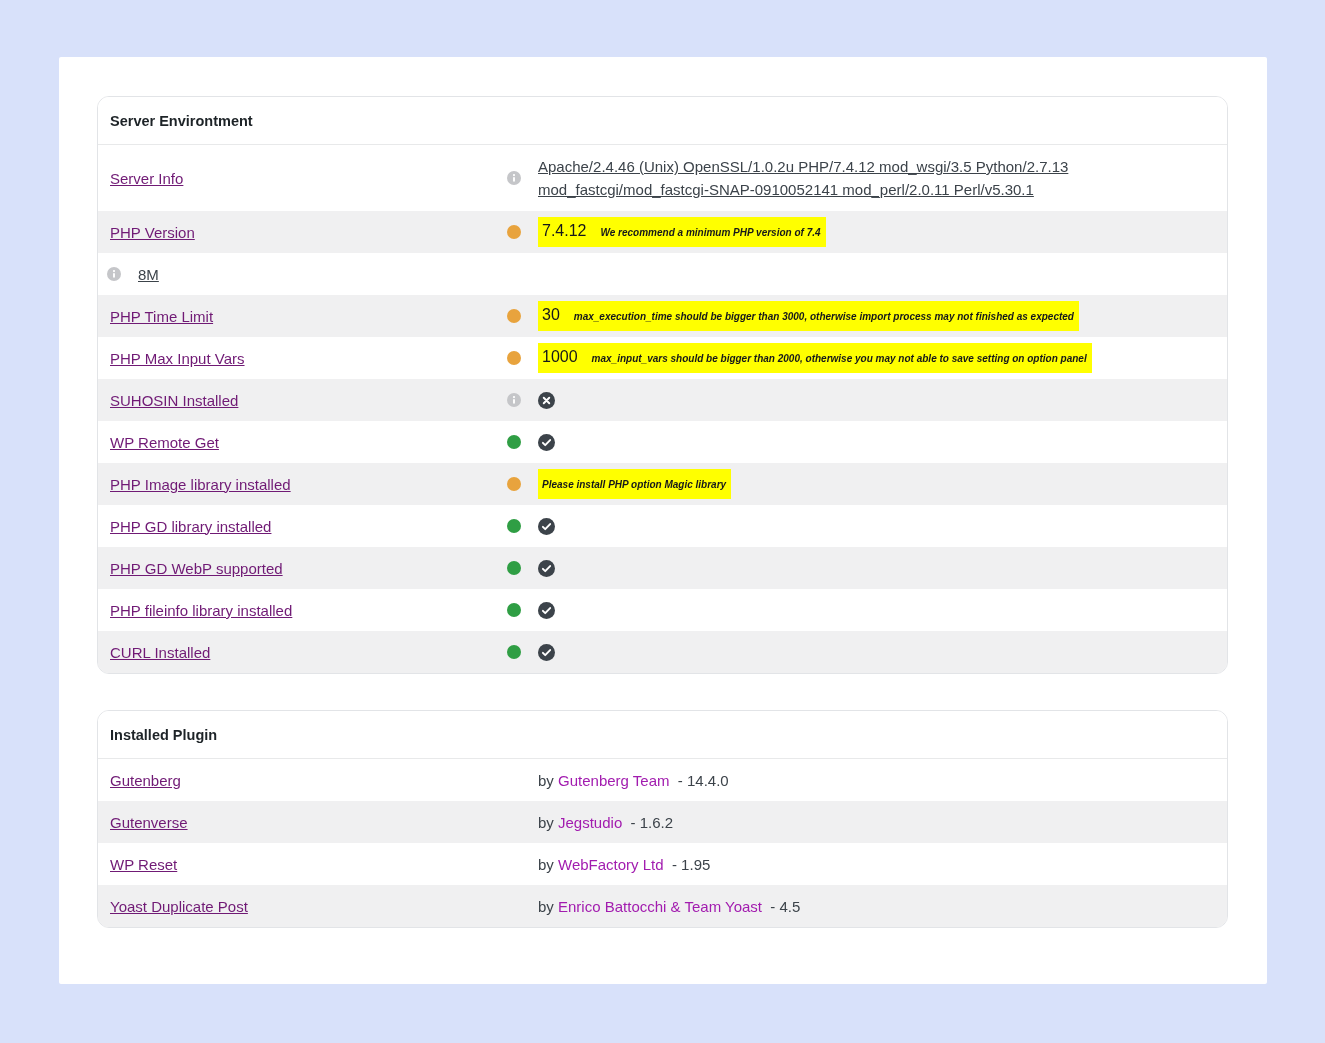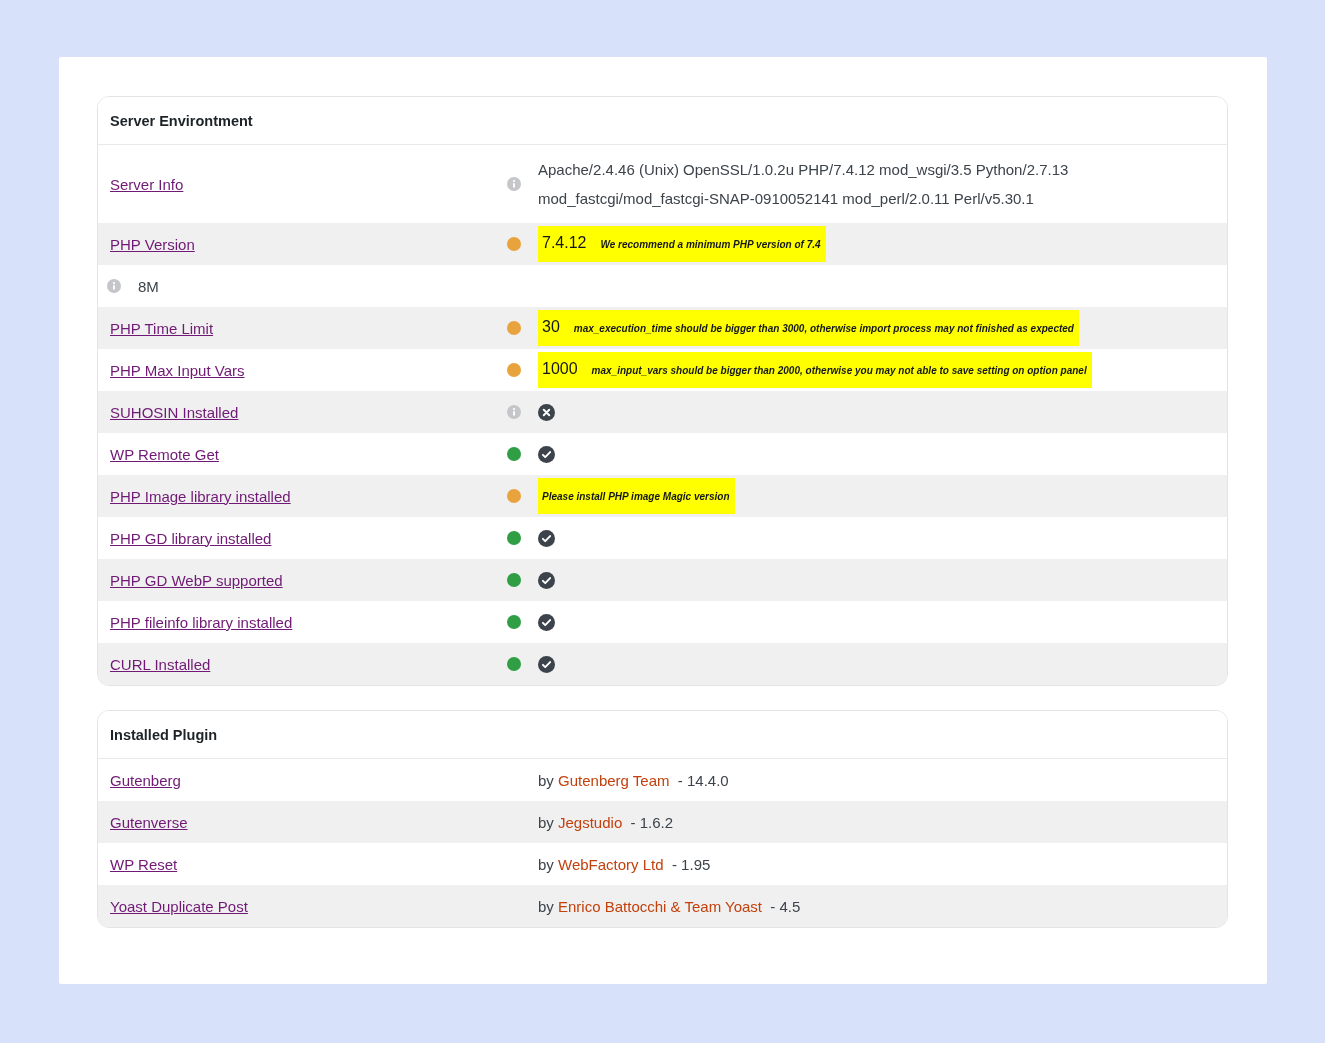--- a/index.html
+++ b/index.html
@@ -47,41 +47,42 @@
     text-decoration:underline;
   }
   .cell-status {
     width:32px; flex:0 0 32px;
     display:flex; align-items:center; justify-content:center;
   }
   .cell-value {
     flex:1 1 auto;
     padding:0 12px 0 8px;
     color:#3c434a;
-    line-height:29px;
+    line-height:23px;
+    text-decoration:underline;
   }
   .plugin-value {
     flex:1 1 auto;
     padding:0 12px 0 40px;
     color:#3c434a;
   }
   .dot {
     width:14px; height:14px; border-radius:50%;
     display:inline-block;
   }
   .icon-svg { display:block; }
   .hl {
     background:#ffff00;
     padding:2px 5px 3px 4px;
     display:inline-block;
     color:#15181b;
   }
   .hl .hl-value { font-style:normal; font-size:16px; margin-right:14px; }
   .hl .hl-warning { font-style:italic; font-weight:700; font-size:10px; }
-  .author-link { color:#c2410c; text-decoration:none; cursor:pointer; }
+  .author-link { color:#a21caf; text-decoration:none; cursor:pointer; }
   .plain-text { color:#3c434a; }
 </style>
 </head>
 <body>
 
 <div class="card">
 
   <section class="panel panel-server">
     <header class="panel-header">Server Environtment</header>
     <div id="server-rows">
@@ -155,21 +156,21 @@
           <div class="cell-value"><span><svg class="icon-svg" width="17" height="17" viewBox="0 0 16 16">
                 <circle cx="8" cy="8" r="8" fill="#3c434a"></circle>
                 <path d="M4.6 8.3l2.2 2.2 4.6-4.8" stroke="#fff" stroke-width="1.8" fill="none" stroke-linecap="round" stroke-linejoin="round"></path>
               </svg></span></div>
         </div>
         <div class="row alt">
           <div class="cell-label">PHP Image library installed</div>
           <div class="cell-status">
             <span class="dot" style="background: rgb(232, 163, 61);"></span>
           </div>
-          <div class="cell-value"><span class="hl"><span class="hl-warning">Please install PHP image Magic version</span></span></div>
+          <div class="cell-value"><span class="hl"><span class="hl-warning">Please install PHP option Magic library</span></span></div>
         </div>
         <div class="row">
           <div class="cell-label">PHP GD library installed</div>
           <div class="cell-status">
             <span class="dot" style="background: rgb(47, 158, 68);"></span>
           </div>
           <div class="cell-value"><span><svg class="icon-svg" width="17" height="17" viewBox="0 0 16 16">
                 <circle cx="8" cy="8" r="8" fill="#3c434a"></circle>
                 <path d="M4.6 8.3l2.2 2.2 4.6-4.8" stroke="#fff" stroke-width="1.8" fill="none" stroke-linecap="round" stroke-linejoin="round"></path>
               </svg></span></div>

